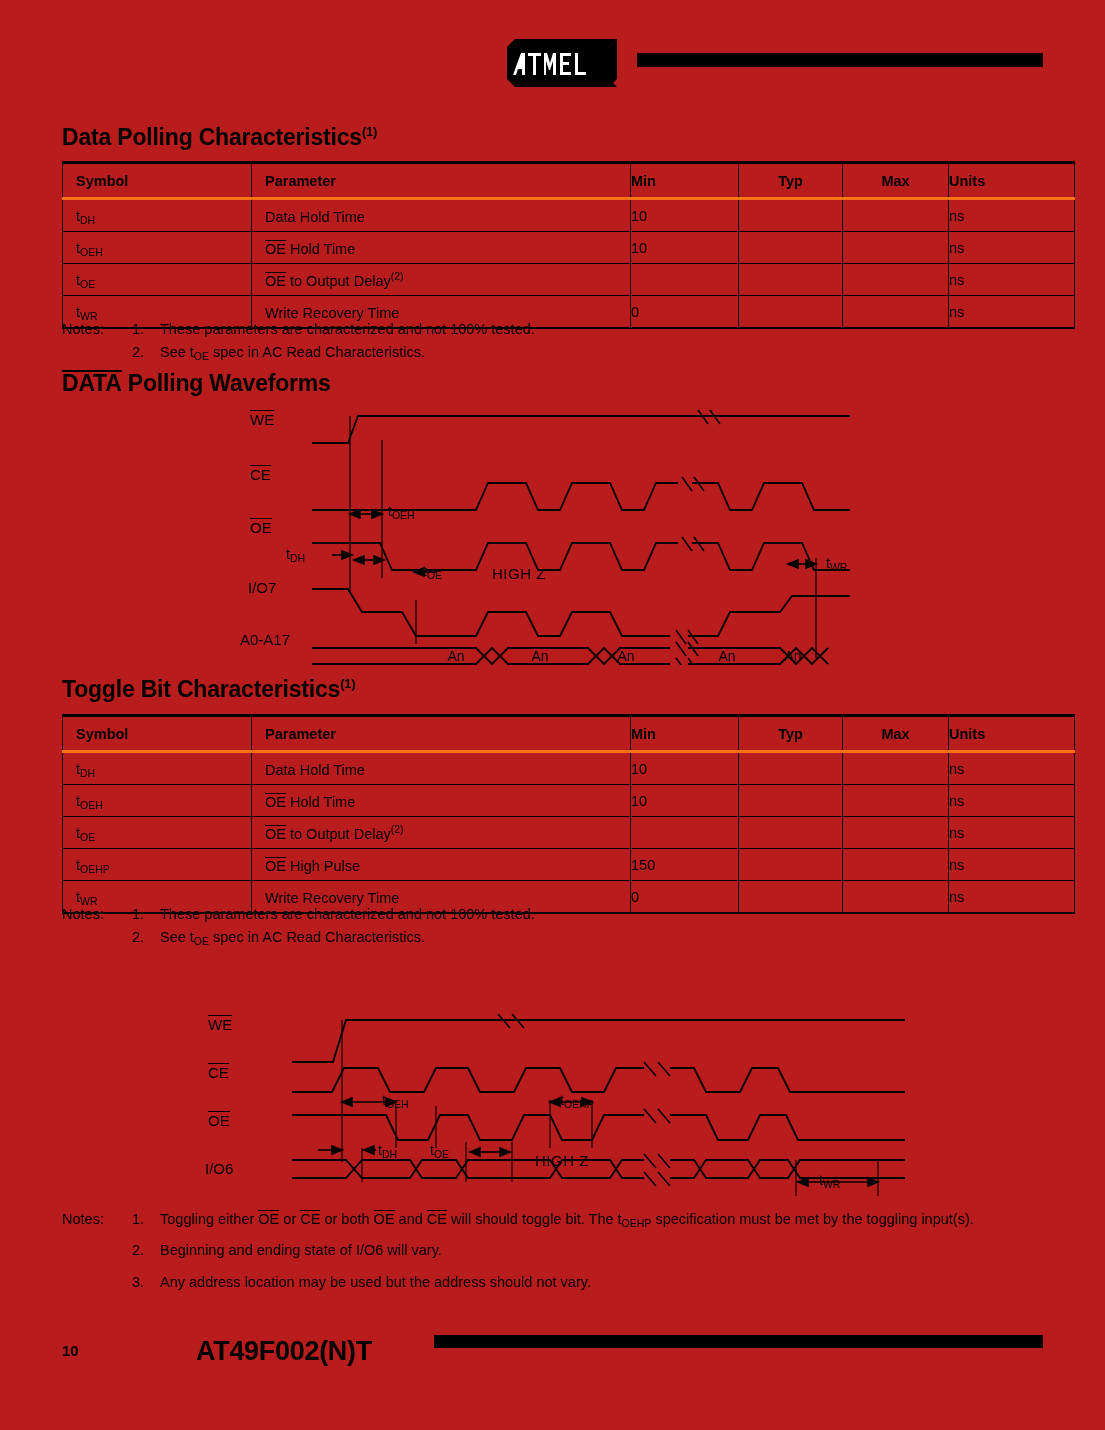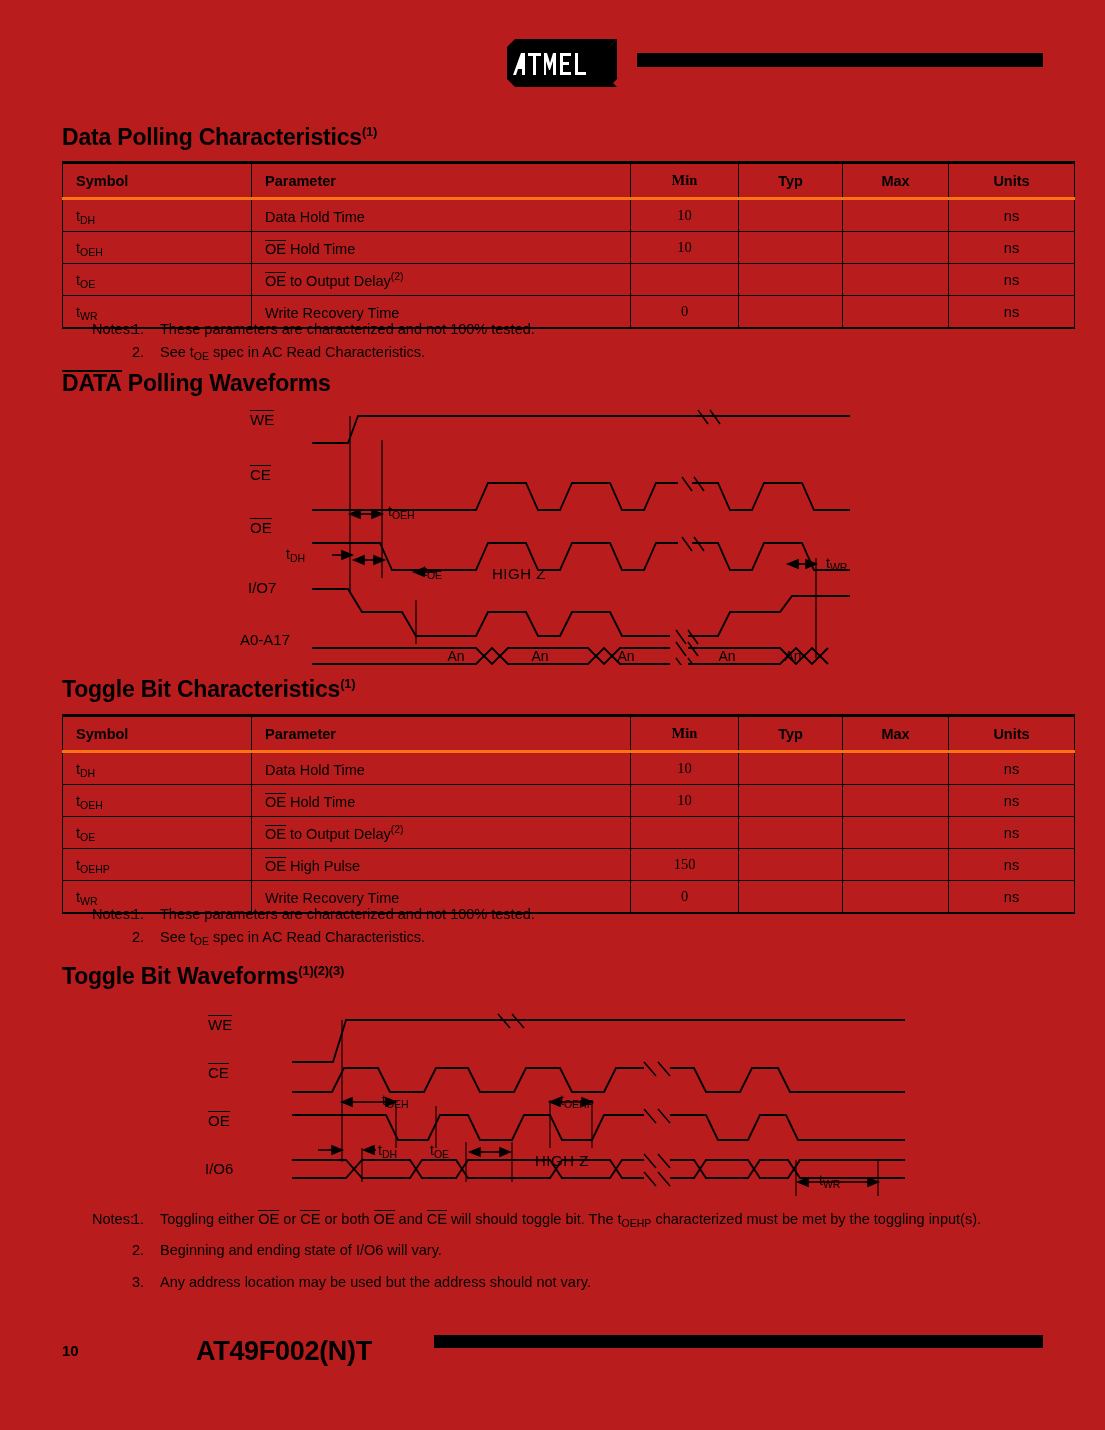--- a/index.html
+++ b/index.html
@@ -79,36 +79,36 @@
   }
   table.spec thead th {
     border-top: 3px solid #000;
     border-bottom: 3px solid #f97316;
     font-weight: bold;
     height: 33px;
   }
   table.spec tbody tr:last-child td { border-bottom: 2.5px solid #000; }
   .c-sym  { width: 175px; text-align: left;  padding-left: 13px !important; }
   .c-par  { width: 365px; text-align: left;  padding-left: 13px !important; }
-  .c-min  { width: 107px; text-align: center; font-family: Liberation Serif, serif; }
+  .c-min  { width: 107px; text-align: left; }
   .c-typ  { width: 103px; text-align: center; }
   .c-max  { width: 105px; text-align: center; }
-  .c-uni  { width: 125px; text-align: center; }
+  .c-uni  { width: 125px; text-align: left; }
   table.spec thead .c-sym, table.spec thead .c-par { text-align: left; }
   sub { font-size: 10.5px; vertical-align: baseline; position: relative; top: 3px; }
   sup.fn { font-size: 10.5px; vertical-align: super; }
 
   
   .notes {
     position: absolute;
     font-size: 14.5px;
     line-height: 1.62;
   }
   .notes .nrow { position: relative; padding-left: 98px; }
-  .notes .nlabel { position: absolute; left: 0; top: 0; margin-left: 30px; }
+  .notes .nlabel { position: absolute; left: 0; top: 0; }
   .notes .nnum { position: absolute; left: 70px; top: 0; }
 
   
   .figure { position: absolute; }
   .sig-label {
     position: absolute;
     font-size: 15px;
     white-space: nowrap;
   }
   .tmark {
@@ -377,23 +377,20 @@
       <span class="nlabel">Notes:</span>
       <span class="nnum">1.</span>
       <span>These parameters are characterized and not 100% tested.</span>
     </div>
     <div class="nrow">
       <span class="nnum">2.</span>
       <span><span>See t</span><sub>OE</sub><span> spec in AC Read Characteristics.</span></span>
     </div>
   </div>
 
-  <div class="h1" style="left:62px; top:963px;">
-    <span>Toggle Bit Waveforms</span><sup>(1)(2)(3)</sup>
-  </div>
 
   <div class="figure" style="left:200px; top:1002px; width:720px; height:196px;">
 
     <div class="sig-label" style="left:8px;  top:14px;"><span class="ovl">WE</span></div>
     <div class="sig-label" style="left:8px;  top:62px;"><span class="ovl">CE</span></div>
     <div class="sig-label" style="left:8px;  top:110px;"><span class="ovl">OE</span></div>
     <div class="sig-label" style="left:5px;  top:158px;"><span>I/O6</span></div>
 
     <div class="tmark" style="left:182px; top:90px;"><span>t</span><sub>OEH</sub></div>
     <div class="tmark" style="left:360px; top:90px;"><span>t</span><sub>OEHP</sub></div>
@@ -465,21 +462,21 @@
         <polygon points="598,180 608,176 608,184"></polygon>
         <polygon points="678,180 668,176 668,184"></polygon>
       </g>
     </svg>
   </div>
 
   <div class="notes" style="left:62px; top:1208px; width:975px;">
     <div class="nrow">
       <span class="nlabel">Notes:</span>
       <span class="nnum">1.</span>
-      <span><span>Toggling either </span><span class="ovl">OE</span><span> or </span><span class="ovl">CE</span><span> or both </span><span class="ovl">OE</span><span> and </span><span class="ovl">CE</span><span> will should toggle bit. The t</span><sub>OEHP</sub><span> characterized must be met by the toggling input(s).</span></span>
+      <span><span>Toggling either </span><span class="ovl">OE</span><span> or </span><span class="ovl">CE</span><span> or both </span><span class="ovl">OE</span><span> and </span><span class="ovl">CE</span><span> will should toggle bit. The t</span><sub>OEHP</sub><span> specification must be met by the toggling input(s).</span></span>
     </div>
     <div class="nrow" style="margin-top:8px;">
       <span class="nnum">2.</span>
       <span>Beginning and ending state of I/O6 will vary.</span>
     </div>
     <div class="nrow" style="margin-top:8px;">
       <span class="nnum">3.</span>
       <span>Any address location may be used but the address should not vary.</span>
     </div>
   </div>

